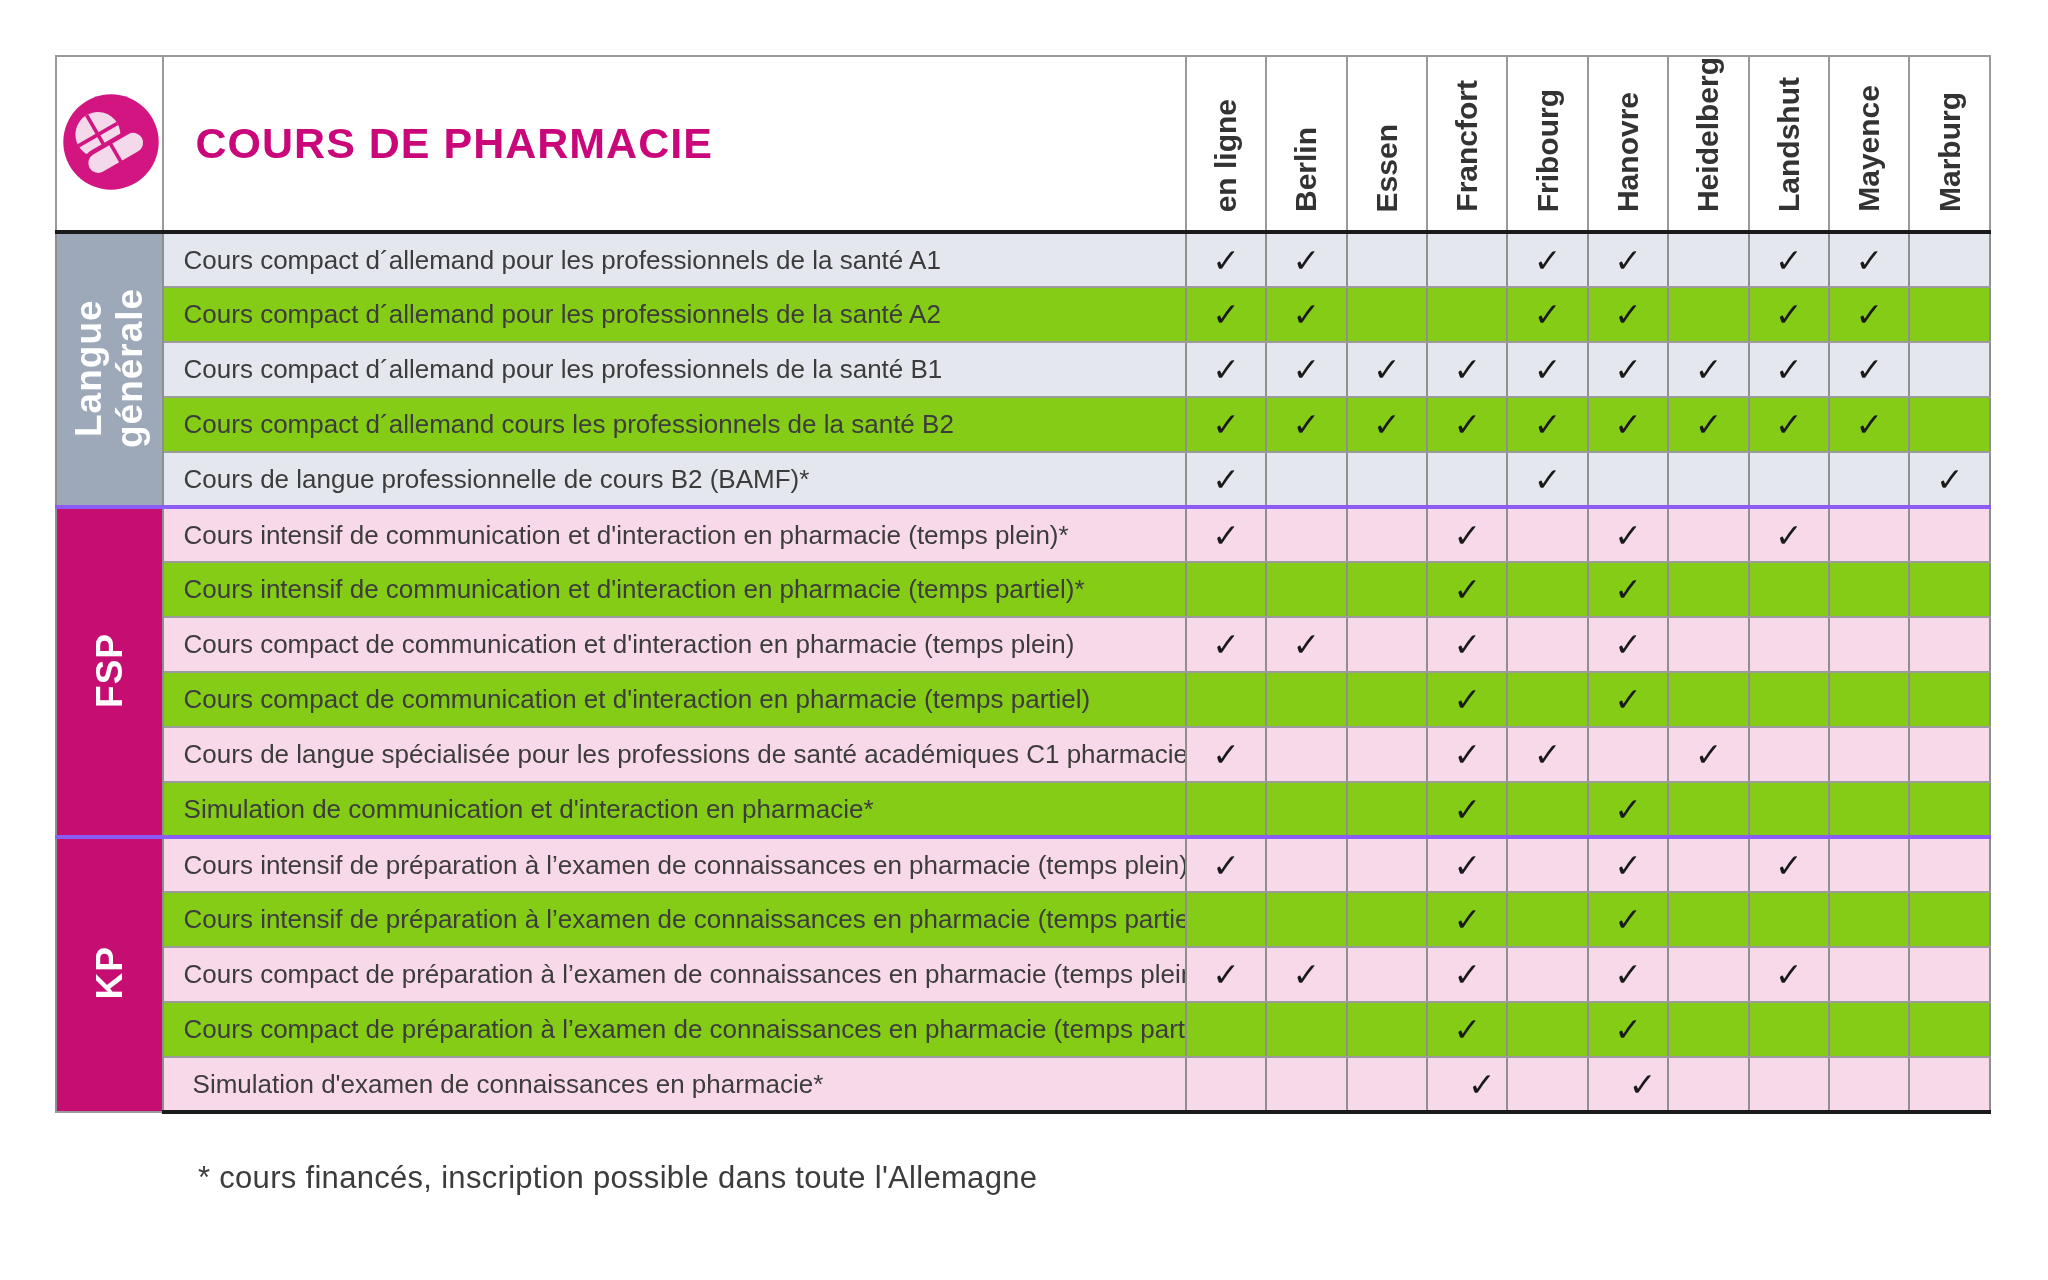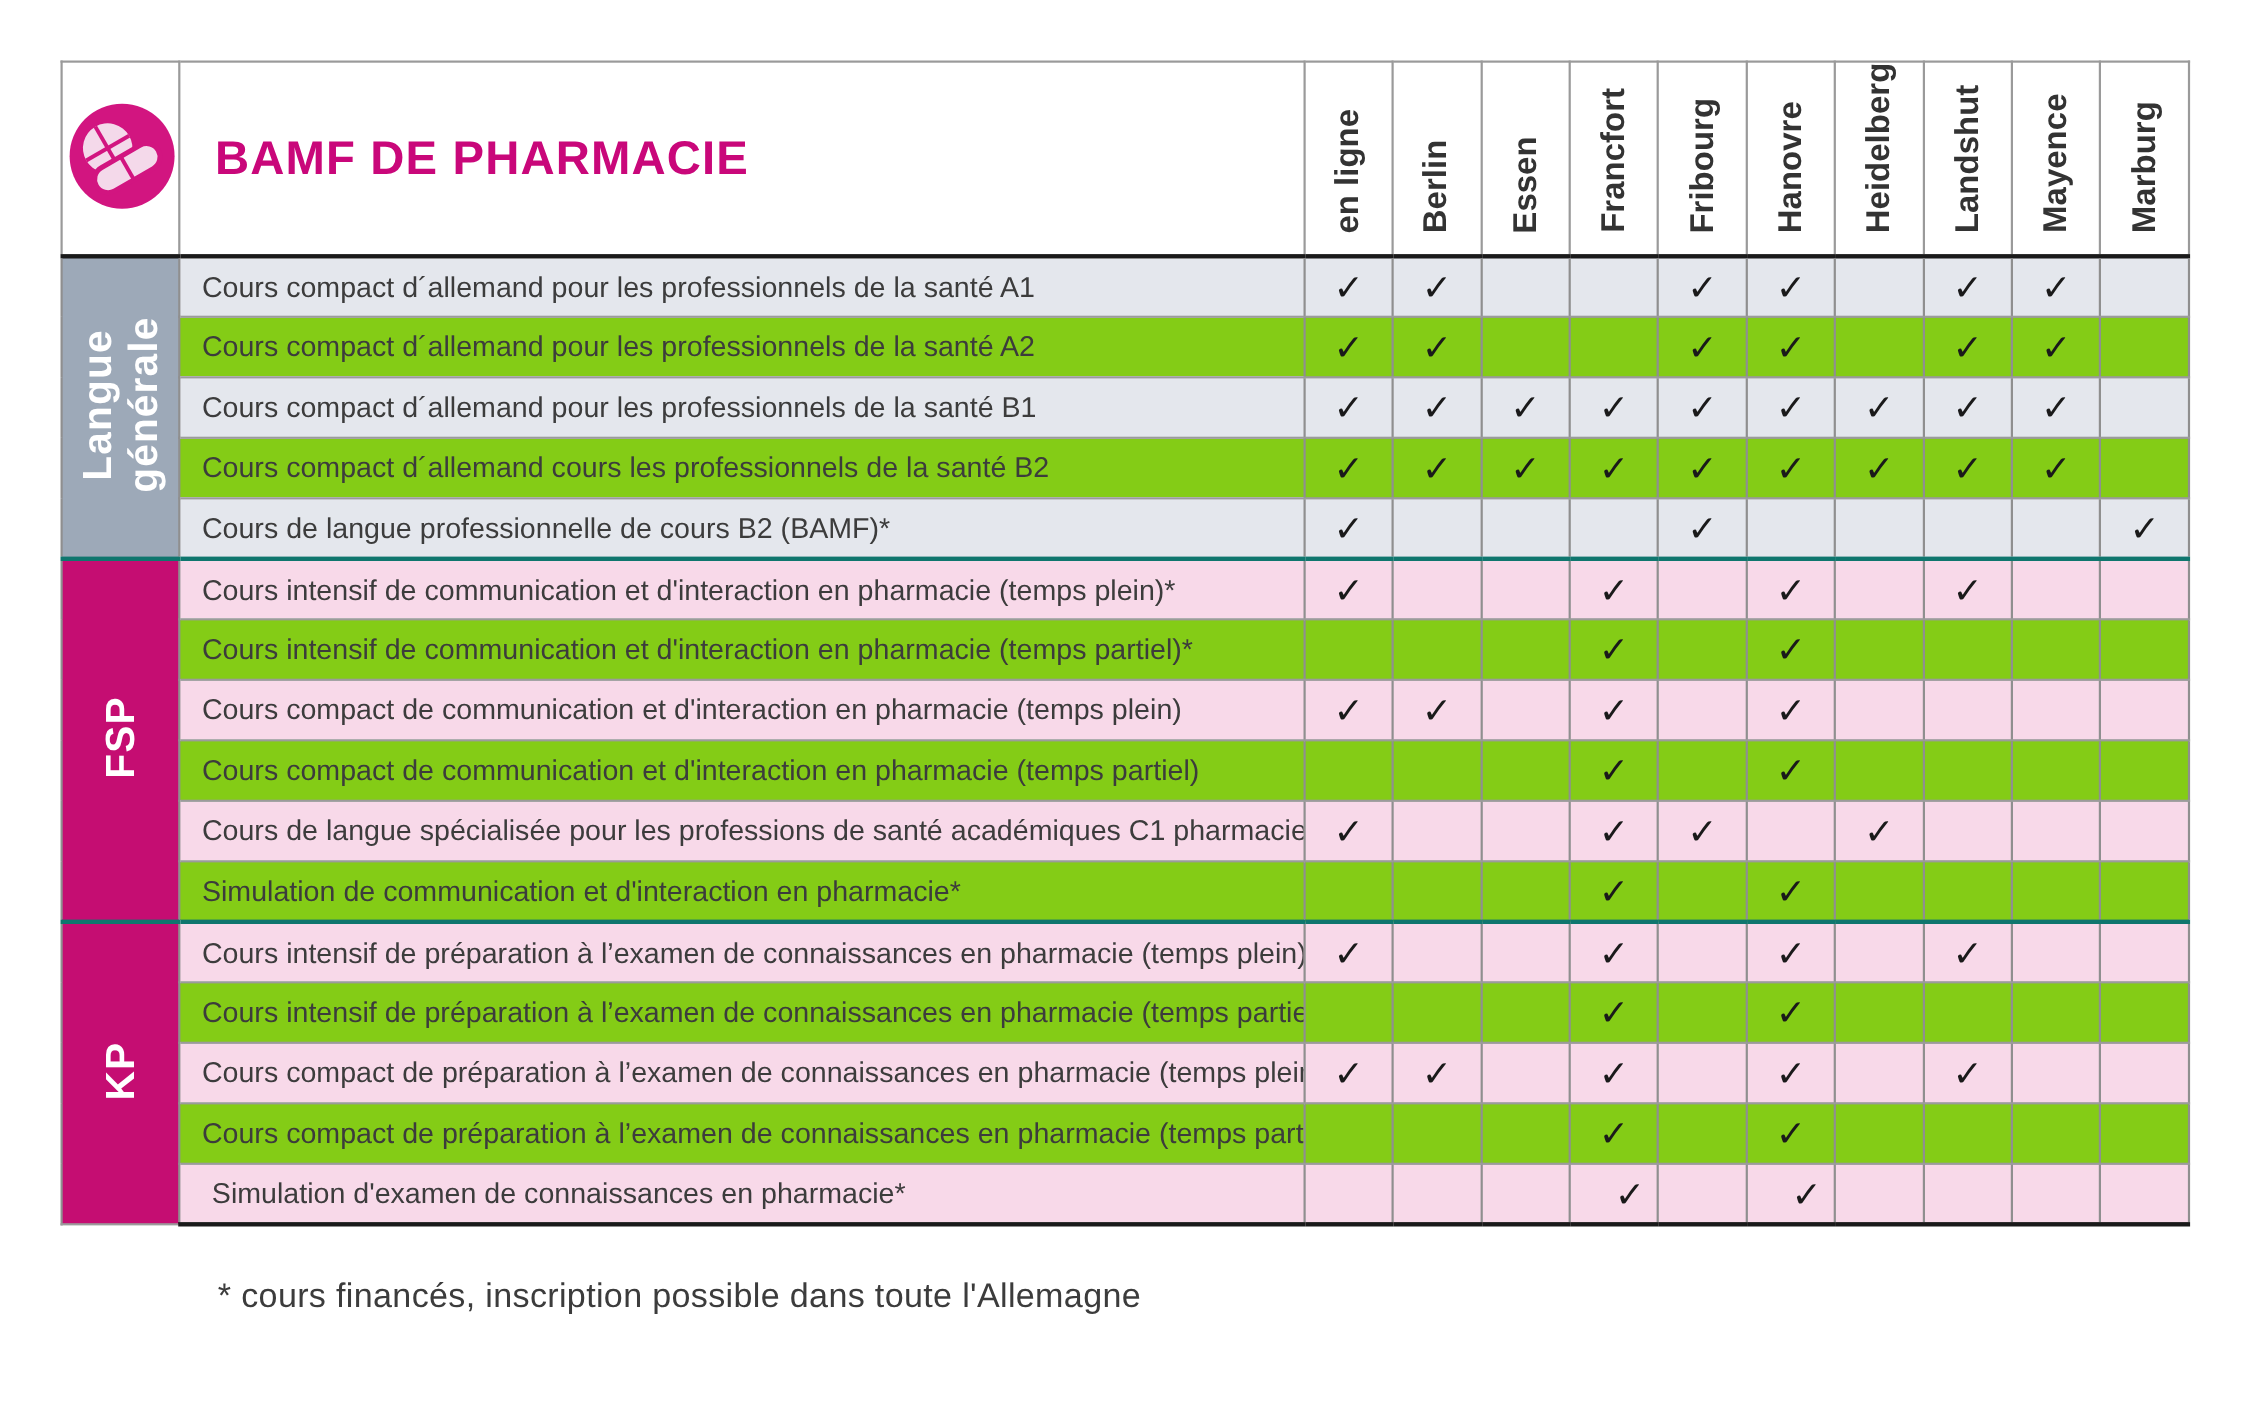--- a/index.html
+++ b/index.html
@@ -31,21 +31,21 @@
   }
 
   
   tbody tr { background:#84cc16; }
   tbody tr.stripe { background:var(--stripe); }
   tbody td, tbody th.group {
     height:55px;
     border-left:2px solid #8f8f8f; border-right:2px solid #8f8f8f;
     border-top:2px solid #9b9b9b; border-bottom:2px solid #9b9b9b;
   }
-  tr.group-start th, tr.group-start td { border-top:4px solid #0f766e; }
+  tr.group-start th, tr.group-start td { border-top:4px solid #8b5cf6; }
   tr.table-last td { border-bottom:4px solid #1a1a1a;padding-left:29px; }
   th.group {
     width:106px; text-align:center; vertical-align:middle;
     border-bottom:4px solid #1a1a1a;
   }
   th.group .vert {
     display:inline-block; writing-mode:vertical-rl; transform:rotate(180deg);
     color:#ffffff; font-weight:bold; font-size:37px; line-height:1.12;
     max-height:250px; letter-spacing:1px;
   }
@@ -78,21 +78,21 @@
             <g transform="translate(60,63) rotate(-30)">
               <circle cx="-7" cy="-17" r="25" fill="#f4d9ea"></circle>
               <line x1="-7" y1="-42" x2="-7" y2="8" stroke="#d21580" stroke-width="4"></line>
               <line x1="-32" y1="-17" x2="18" y2="-17" stroke="#d21580" stroke-width="4"></line>
               <rect x="-36" y="-3" width="72" height="27" rx="13.5" fill="#f4d9ea" stroke="#d21580" stroke-width="5"></rect>
               <line x1="0" y1="-3" x2="0" y2="24" stroke="#d21580" stroke-width="4"></line>
             </g>
           </svg>
         </th>
         <th class="title-cell">
-          <span class="title">BAMF DE PHARMACIE</span>
+          <span class="title">COURS DE PHARMACIE</span>
         </th>
 
       <th class="city"><span class="vert">en ligne</span></th>
           <th class="city"><span class="vert">Berlin</span></th>
           <th class="city"><span class="vert">Essen</span></th>
           <th class="city"><span class="vert">Francfort</span></th>
           <th class="city"><span class="vert">Fribourg</span></th>
           <th class="city"><span class="vert">Hanovre</span></th>
           <th class="city"><span class="vert">Heidelberg</span></th>
           <th class="city"><span class="vert">Landshut</span></th>

